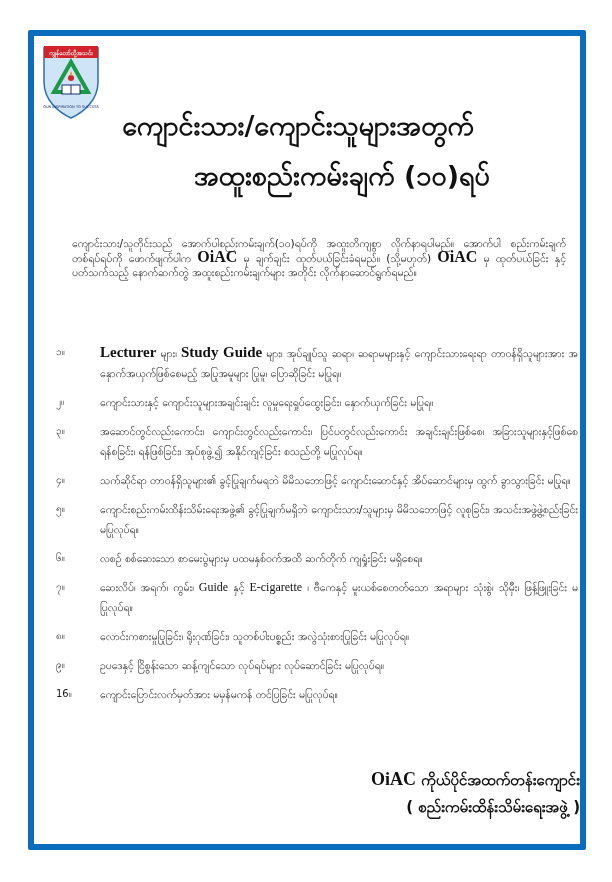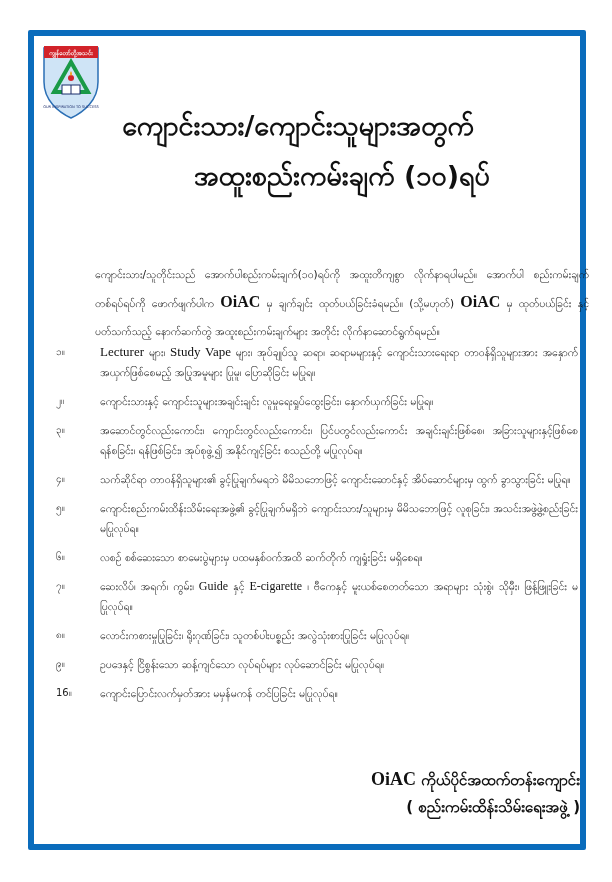--- a/index.html
+++ b/index.html
@@ -27,26 +27,25 @@
       text-align: center;
       font-family: "DejaVu Sans", sans-serif;
       font-weight: bold;
       color: #111;
     }
     .title.l1 { top: 108px; font-size: 27px; }
     .title.l2 { top: 158px; font-size: 27px; margin-left: 44px; }
 
     .intro {
       position: absolute;
-      left: 95px; top: 236px;
+      left: 72px; top: 236px;
       width: 494px;
       font-size: 10.5px;
-      line-height: 28px;
+      line-height: 14px;
       text-align: justify;
-      margin-top: 24px;
     }
     .intro .brand { font-family: "Liberation Serif", serif; font-weight: bold; font-size: 16px; }
 
     .rules {
       position: absolute;
       left: 56px; top: 342px;
       width: 522px;
       list-style: none;
     }
     .rule {
@@ -56,21 +55,21 @@
       line-height: 20px;
     }
     .rule .num {
       width: 44px;
       flex: 0 0 44px;
       font-size: 10px;
       color: #222;
     }
     .rule .text { flex: 1; text-align: justify; }
     .rule .text .latin { font-family: "Liberation Serif", serif; font-size: 12px; }
-    .rule .text .latin-bold { font-family: "Liberation Serif", serif; font-size: 13px; font-weight: normal; }
+    .rule .text .latin-bold { font-family: "Liberation Serif", serif; font-size: 15px; font-weight: bold; }
 
     .signature {
       position: absolute;
       left: 290px; top: 766px;
       width: 290px;
       text-align: right;
     }
     .signature .org {
       font-size: 15px;
       font-weight: bold;
@@ -110,21 +109,21 @@
   <span class="brand">OiAC</span>
   <span>မှ ထုတ်ပယ်ခြင်း နှင့် ပတ်သက်သည့် နောက်ဆက်တွဲ အထူးစည်းကမ်းချက်များ အတိုင်း လိုက်နာဆောင်ရွက်ရမည်။</span>
 </p>
 
 <ul class="rules">
   <li class="rule">
     <span class="num">၁။</span>
     <span class="text">
       <span class="latin-bold">Lecturer</span>
       <span>များ၊</span>
-      <span class="latin-bold">Study Vape</span>
+      <span class="latin-bold">Study Guide</span>
       <span>များ၊ အုပ်ချုပ်သူ ဆရာ၊ ဆရာမများနှင့် ကျောင်းသားရေးရာ တာဝန်ရှိသူများအား အနှောက်အယှက်ဖြစ်စေမည့် အပြုအမူများ ပြုမူ၊ ပြောဆိုခြင်း မပြုရ။</span>
     </span>
   </li>
   <li class="rule">
     <span class="num">၂။</span>
     <span class="text">ကျောင်းသားနှင့် ကျောင်းသူများအချင်းချင်း လူမှုရေးရှုပ်ထွေးခြင်း၊ နှောက်ယှက်ခြင်း မပြုရ။</span>
   </li>
   <li class="rule">
     <span class="num">၃။</span>
     <span class="text">အဆောင်တွင်လည်းကောင်း၊ ကျောင်းတွင်လည်းကောင်း၊ ပြင်ပတွင်လည်းကောင်း အချင်းချင်းဖြစ်စေ၊ အခြားသူများနှင့်ဖြစ်စေ ရန်စခြင်း၊ ရန်ဖြစ်ခြင်း၊ အုပ်စုဖွဲ့၍ အနိုင်ကျင့်ခြင်း စသည်တို့ မပြုလုပ်ရ။</span>

